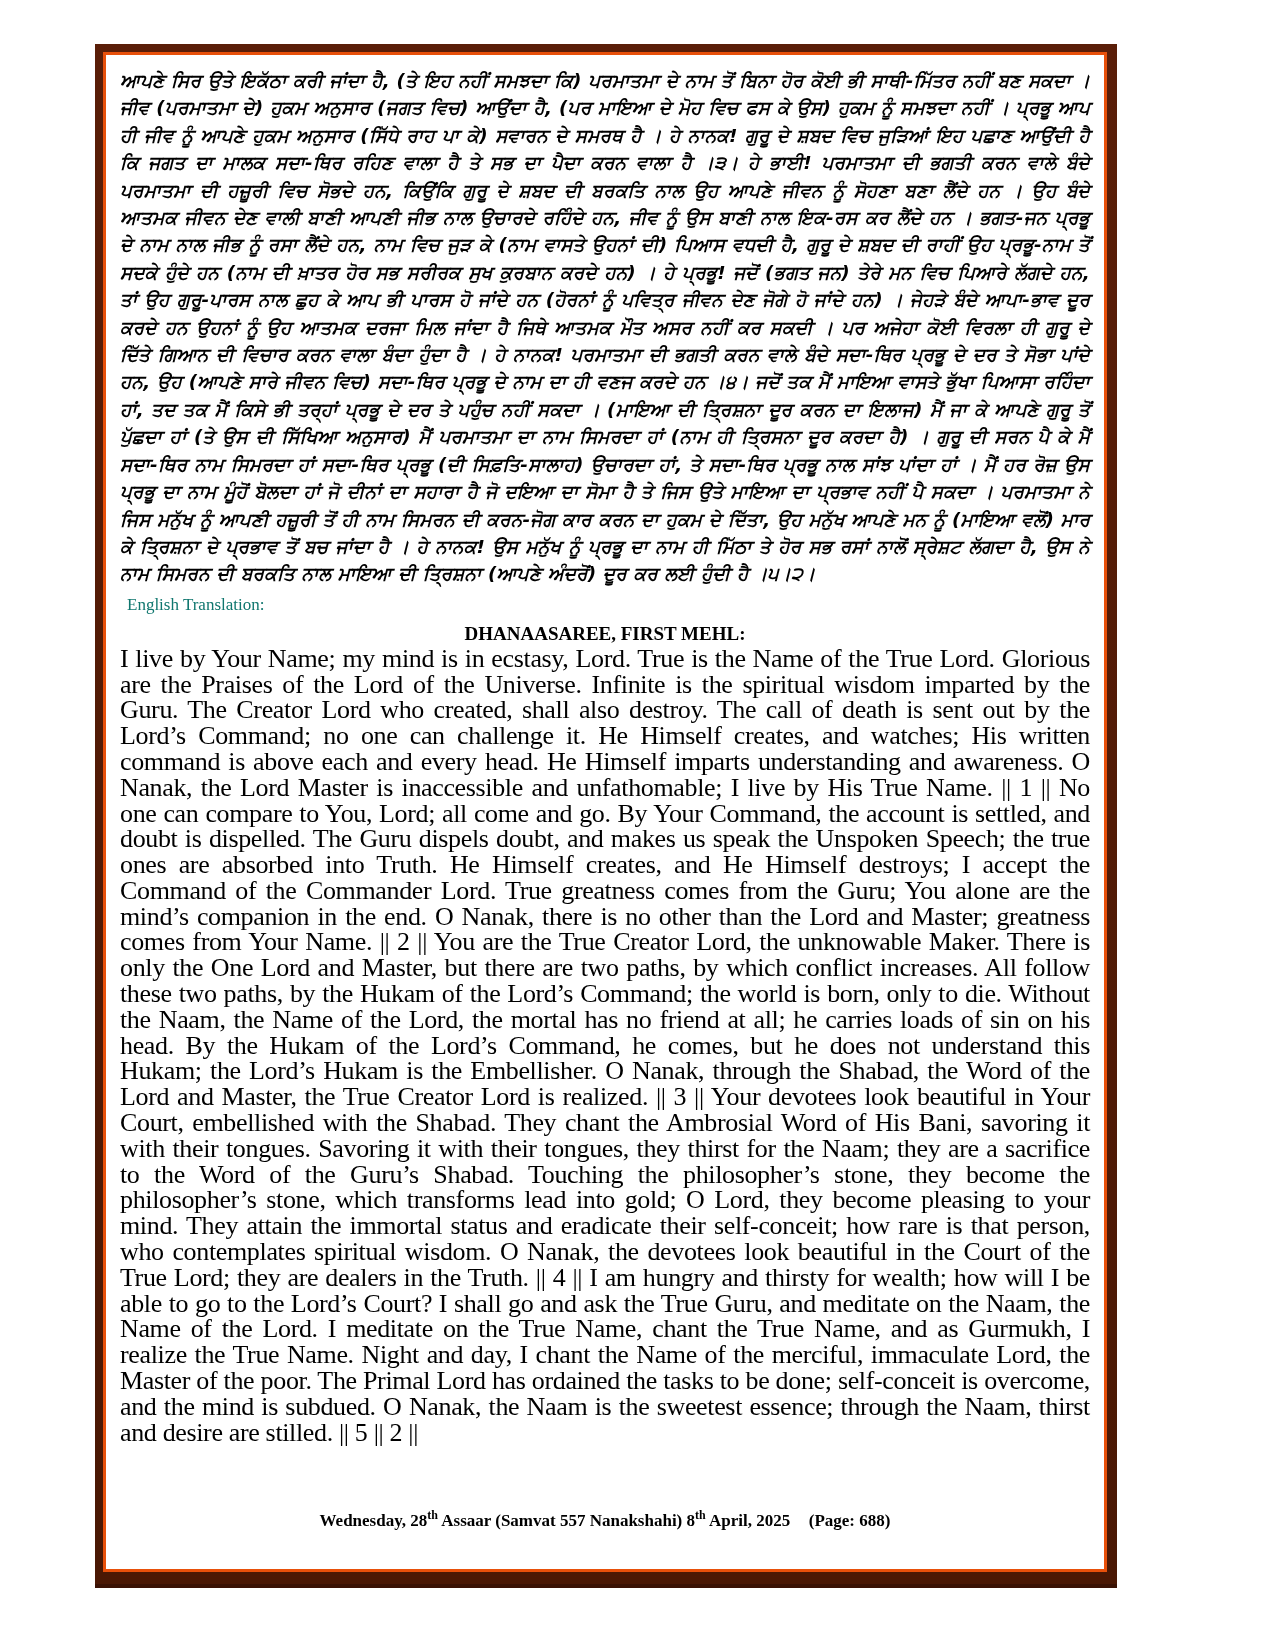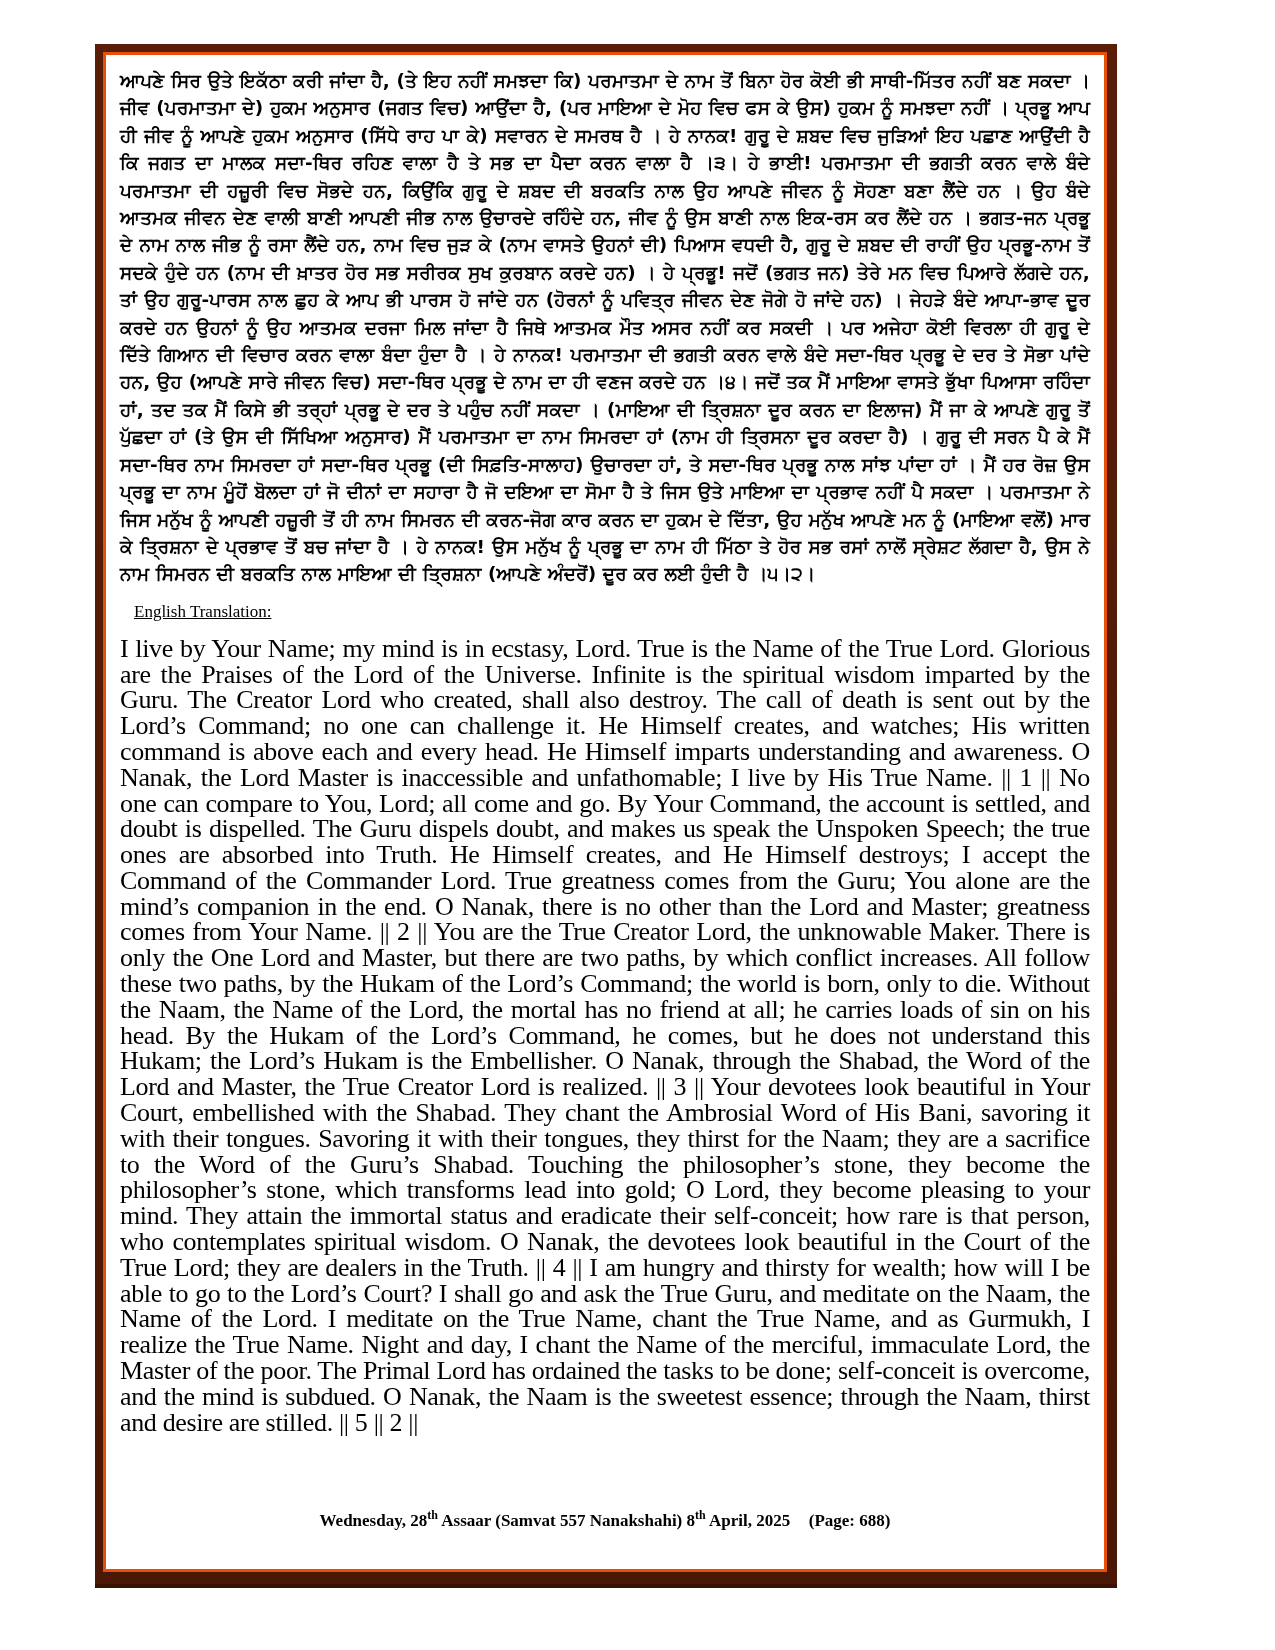--- a/index.html
+++ b/index.html
@@ -47,28 +47,28 @@
     }
     .punjabi {
       font-family: "DejaVu Sans", sans-serif;
       font-weight: bold;
       font-size: 18.4px;
       line-height: 27.4px;
       color: #000;
       text-align: justify;
       letter-spacing: 0.2px;
       margin: 0;
+      font-style: italic;
     }
     .label-eng {
       font-family: "Liberation Serif", serif;
       font-size: 17px;
       line-height: 20px;
-      text-decoration: underline;
-      color: #000000;
-      margin: 14px;
+      color: #0f766e;
+      margin: 7px;
       display: block;
     }
     .heading {
       font-family: "Liberation Serif", serif;
       font-weight: bold;
       font-size: 19px;
       line-height: 24px;
       text-align: center;
       color: #000;
       margin: 4px 0 0 0;
@@ -100,20 +100,21 @@
   </style>
 </head>
 <body>
 
 <div class="frame-outer">
   <div class="frame-orange">
     <div class="frame-inner">
       <div class="content">
         <p class="punjabi">ਆਪਣੇ ਸਿਰ ਉਤੇ ਇਕੱਠਾ ਕਰੀ ਜਾਂਦਾ ਹੈ, (ਤੇ ਇਹ ਨਹੀਂ ਸਮਝਦਾ ਕਿ) ਪਰਮਾਤਮਾ ਦੇ ਨਾਮ ਤੋਂ ਬਿਨਾ ਹੋਰ ਕੋਈ ਭੀ ਸਾਥੀ-ਮਿੱਤਰ ਨਹੀਂ ਬਣ ਸਕਦਾ । ਜੀਵ (ਪਰਮਾਤਮਾ ਦੇ) ਹੁਕਮ ਅਨੁਸਾਰ (ਜਗਤ ਵਿਚ) ਆਉਂਦਾ ਹੈ, (ਪਰ ਮਾਇਆ ਦੇ ਮੋਹ ਵਿਚ ਫਸ ਕੇ ਉਸ) ਹੁਕਮ ਨੂੰ ਸਮਝਦਾ ਨਹੀਂ । ਪ੍ਰਭੂ ਆਪ ਹੀ ਜੀਵ ਨੂੰ ਆਪਣੇ ਹੁਕਮ ਅਨੁਸਾਰ (ਸਿੱਧੇ ਰਾਹ ਪਾ ਕੇ) ਸਵਾਰਨ ਦੇ ਸਮਰਥ ਹੈ । ਹੇ ਨਾਨਕ! ਗੁਰੂ ਦੇ ਸ਼ਬਦ ਵਿਚ ਜੁੜਿਆਂ ਇਹ ਪਛਾਣ ਆਉਂਦੀ ਹੈ ਕਿ ਜਗਤ ਦਾ ਮਾਲਕ ਸਦਾ-ਥਿਰ ਰਹਿਣ ਵਾਲਾ ਹੈ ਤੇ ਸਭ ਦਾ ਪੈਦਾ ਕਰਨ ਵਾਲਾ ਹੈ ।੩। ਹੇ ਭਾਈ! ਪਰਮਾਤਮਾ ਦੀ ਭਗਤੀ ਕਰਨ ਵਾਲੇ ਬੰਦੇ ਪਰਮਾਤਮਾ ਦੀ ਹਜ਼ੂਰੀ ਵਿਚ ਸੋਭਦੇ ਹਨ, ਕਿਉਂਕਿ ਗੁਰੂ ਦੇ ਸ਼ਬਦ ਦੀ ਬਰਕਤਿ ਨਾਲ ਉਹ ਆਪਣੇ ਜੀਵਨ ਨੂੰ ਸੋਹਣਾ ਬਣਾ ਲੈਂਦੇ ਹਨ । ਉਹ ਬੰਦੇ ਆਤਮਕ ਜੀਵਨ ਦੇਣ ਵਾਲੀ ਬਾਣੀ ਆਪਣੀ ਜੀਭ ਨਾਲ ਉਚਾਰਦੇ ਰਹਿੰਦੇ ਹਨ, ਜੀਵ ਨੂੰ ਉਸ ਬਾਣੀ ਨਾਲ ਇਕ-ਰਸ ਕਰ ਲੈਂਦੇ ਹਨ । ਭਗਤ-ਜਨ ਪ੍ਰਭੂ ਦੇ ਨਾਮ ਨਾਲ ਜੀਭ ਨੂੰ ਰਸਾ ਲੈਂਦੇ ਹਨ, ਨਾਮ ਵਿਚ ਜੁੜ ਕੇ (ਨਾਮ ਵਾਸਤੇ ਉਹਨਾਂ ਦੀ) ਪਿਆਸ ਵਧਦੀ ਹੈ, ਗੁਰੂ ਦੇ ਸ਼ਬਦ ਦੀ ਰਾਹੀਂ ਉਹ ਪ੍ਰਭੂ-ਨਾਮ ਤੋਂ ਸਦਕੇ ਹੁੰਦੇ ਹਨ (ਨਾਮ ਦੀ ਖ਼ਾਤਰ ਹੋਰ ਸਭ ਸਰੀਰਕ ਸੁਖ ਕੁਰਬਾਨ ਕਰਦੇ ਹਨ) । ਹੇ ਪ੍ਰਭੂ! ਜਦੋਂ (ਭਗਤ ਜਨ) ਤੇਰੇ ਮਨ ਵਿਚ ਪਿਆਰੇ ਲੱਗਦੇ ਹਨ, ਤਾਂ ਉਹ ਗੁਰੂ-ਪਾਰਸ ਨਾਲ ਛੁਹ ਕੇ ਆਪ ਭੀ ਪਾਰਸ ਹੋ ਜਾਂਦੇ ਹਨ (ਹੋਰਨਾਂ ਨੂੰ ਪਵਿਤ੍ਰ ਜੀਵਨ ਦੇਣ ਜੋਗੇ ਹੋ ਜਾਂਦੇ ਹਨ) । ਜੇਹੜੇ ਬੰਦੇ ਆਪਾ-ਭਾਵ ਦੂਰ ਕਰਦੇ ਹਨ ਉਹਨਾਂ ਨੂੰ ਉਹ ਆਤਮਕ ਦਰਜਾ ਮਿਲ ਜਾਂਦਾ ਹੈ ਜਿਥੇ ਆਤਮਕ ਮੌਤ ਅਸਰ ਨਹੀਂ ਕਰ ਸਕਦੀ । ਪਰ ਅਜੇਹਾ ਕੋਈ ਵਿਰਲਾ ਹੀ ਗੁਰੂ ਦੇ ਦਿੱਤੇ ਗਿਆਨ ਦੀ ਵਿਚਾਰ ਕਰਨ ਵਾਲਾ ਬੰਦਾ ਹੁੰਦਾ ਹੈ । ਹੇ ਨਾਨਕ! ਪਰਮਾਤਮਾ ਦੀ ਭਗਤੀ ਕਰਨ ਵਾਲੇ ਬੰਦੇ ਸਦਾ-ਥਿਰ ਪ੍ਰਭੂ ਦੇ ਦਰ ਤੇ ਸੋਭਾ ਪਾਂਦੇ ਹਨ, ਉਹ (ਆਪਣੇ ਸਾਰੇ ਜੀਵਨ ਵਿਚ) ਸਦਾ-ਥਿਰ ਪ੍ਰਭੂ ਦੇ ਨਾਮ ਦਾ ਹੀ ਵਣਜ ਕਰਦੇ ਹਨ ।੪। ਜਦੋਂ ਤਕ ਮੈਂ ਮਾਇਆ ਵਾਸਤੇ ਭੁੱਖਾ ਪਿਆਸਾ ਰਹਿੰਦਾ ਹਾਂ, ਤਦ ਤਕ ਮੈਂ ਕਿਸੇ ਭੀ ਤਰ੍ਹਾਂ ਪ੍ਰਭੂ ਦੇ ਦਰ ਤੇ ਪਹੁੰਚ ਨਹੀਂ ਸਕਦਾ । (ਮਾਇਆ ਦੀ ਤ੍ਰਿਸ਼ਨਾ ਦੂਰ ਕਰਨ ਦਾ ਇਲਾਜ) ਮੈਂ ਜਾ ਕੇ ਆਪਣੇ ਗੁਰੂ ਤੋਂ ਪੁੱਛਦਾ ਹਾਂ (ਤੇ ਉਸ ਦੀ ਸਿੱਖਿਆ ਅਨੁਸਾਰ) ਮੈਂ ਪਰਮਾਤਮਾ ਦਾ ਨਾਮ ਸਿਮਰਦਾ ਹਾਂ (ਨਾਮ ਹੀ ਤ੍ਰਿਸਨਾ ਦੂਰ ਕਰਦਾ ਹੈ) । ਗੁਰੂ ਦੀ ਸਰਨ ਪੈ ਕੇ ਮੈਂ ਸਦਾ-ਥਿਰ ਨਾਮ ਸਿਮਰਦਾ ਹਾਂ ਸਦਾ-ਥਿਰ ਪ੍ਰਭੂ (ਦੀ ਸਿਫ਼ਤਿ-ਸਾਲਾਹ) ਉਚਾਰਦਾ ਹਾਂ, ਤੇ ਸਦਾ-ਥਿਰ ਪ੍ਰਭੂ ਨਾਲ ਸਾਂਝ ਪਾਂਦਾ ਹਾਂ । ਮੈਂ ਹਰ ਰੋਜ਼ ਉਸ ਪ੍ਰਭੂ ਦਾ ਨਾਮ ਮੂੰਹੋਂ ਬੋਲਦਾ ਹਾਂ ਜੋ ਦੀਨਾਂ ਦਾ ਸਹਾਰਾ ਹੈ ਜੋ ਦਇਆ ਦਾ ਸੋਮਾ ਹੈ ਤੇ ਜਿਸ ਉਤੇ ਮਾਇਆ ਦਾ ਪ੍ਰਭਾਵ ਨਹੀਂ ਪੈ ਸਕਦਾ । ਪਰਮਾਤਮਾ ਨੇ ਜਿਸ ਮਨੁੱਖ ਨੂੰ ਆਪਣੀ ਹਜ਼ੂਰੀ ਤੋਂ ਹੀ ਨਾਮ ਸਿਮਰਨ ਦੀ ਕਰਨ-ਜੋਗ ਕਾਰ ਕਰਨ ਦਾ ਹੁਕਮ ਦੇ ਦਿੱਤਾ, ਉਹ ਮਨੁੱਖ ਆਪਣੇ ਮਨ ਨੂੰ (ਮਾਇਆ ਵਲੋਂ) ਮਾਰ ਕੇ ਤ੍ਰਿਸ਼ਨਾ ਦੇ ਪ੍ਰਭਾਵ ਤੋਂ ਬਚ ਜਾਂਦਾ ਹੈ । ਹੇ ਨਾਨਕ! ਉਸ ਮਨੁੱਖ ਨੂੰ ਪ੍ਰਭੂ ਦਾ ਨਾਮ ਹੀ ਮਿੱਠਾ ਤੇ ਹੋਰ ਸਭ ਰਸਾਂ ਨਾਲੋਂ ਸ੍ਰੇਸ਼ਟ ਲੱਗਦਾ ਹੈ, ਉਸ ਨੇ ਨਾਮ ਸਿਮਰਨ ਦੀ ਬਰਕਤਿ ਨਾਲ ਮਾਇਆ ਦੀ ਤ੍ਰਿਸ਼ਨਾ (ਆਪਣੇ ਅੰਦਰੋਂ) ਦੂਰ ਕਰ ਲਈ ਹੁੰਦੀ ਹੈ ।੫।੨।</p>
         <span class="label-eng">English Translation:</span>
+        <div class="heading">DHANAASAREE, FIRST MEHL:</div>
         <p class="english">I live by Your Name; my mind is in ecstasy, Lord. True is the Name of the True Lord. Glorious are the Praises of the Lord of the Universe. Infinite is the spiritual wisdom imparted by the Guru. The Creator Lord who created, shall also destroy. The call of death is sent out by the Lord’s Command; no one can challenge it. He Himself creates, and watches; His written command is above each and every head. He Himself imparts understanding and awareness. O Nanak, the Lord Master is inaccessible and unfathomable; I live by His True Name.  || 1 ||   No one can compare to You, Lord; all come and go. By Your Command, the account is settled, and doubt is dispelled. The Guru dispels doubt, and makes us speak the Unspoken Speech; the true ones are absorbed into Truth. He Himself creates, and He Himself destroys; I accept the Command of the Commander Lord. True greatness comes from the Guru; You alone are the mind’s companion in the end. O Nanak, there is no other than the Lord and Master; greatness comes from Your Name.  || 2 ||   You are the True Creator Lord, the unknowable Maker. There is only the One Lord and Master, but there are two paths, by which conflict increases. All follow these two paths, by the Hukam of the Lord’s Command; the world is born, only to die. Without the Naam, the Name of the Lord, the mortal has no friend at all; he carries loads of sin on his head. By the Hukam of the Lord’s Command, he comes, but he does not understand this Hukam; the Lord’s Hukam is the Embellisher. O Nanak, through the Shabad, the Word of the Lord and Master, the True Creator Lord is realized.  || 3 ||   Your devotees look beautiful in Your Court, embellished with the Shabad. They chant the Ambrosial Word of His Bani, savoring it with their tongues. Savoring it with their tongues, they thirst for the Naam; they are a sacrifice to the Word of the Guru’s Shabad. Touching the philosopher’s stone, they become the philosopher’s stone, which transforms lead into gold; O Lord, they become pleasing to your mind. They attain the immortal status and eradicate their self-conceit; how rare is that person, who contemplates spiritual wisdom. O Nanak, the devotees look beautiful in the Court of the True Lord; they are dealers in the Truth.  || 4 ||   I am hungry and thirsty for wealth; how will I be able to go to the Lord’s Court?  I shall go and ask the True Guru, and meditate on the Naam, the Name of the Lord. I meditate on the True Name, chant the True Name, and as Gurmukh, I realize the True Name. Night and day, I chant the Name of the merciful, immaculate Lord, the Master of the poor. The Primal Lord has ordained the tasks to be done; self-conceit is overcome, and the mind is subdued. O Nanak, the Naam is the sweetest essence; through the Naam, thirst and desire are stilled.  || 5 || 2 ||</p>
 
         <div class="footer">
           <span>Wednesday,</span>
           <span>28</span><sup>th</sup>
           <span>Assaar (Samvat 557 Nanakshahi)</span>
           <span>8</span><sup>th</sup>
           <span>April, 2025</span>
           <span class="gap"></span>
           <span>(Page: 688)</span>

